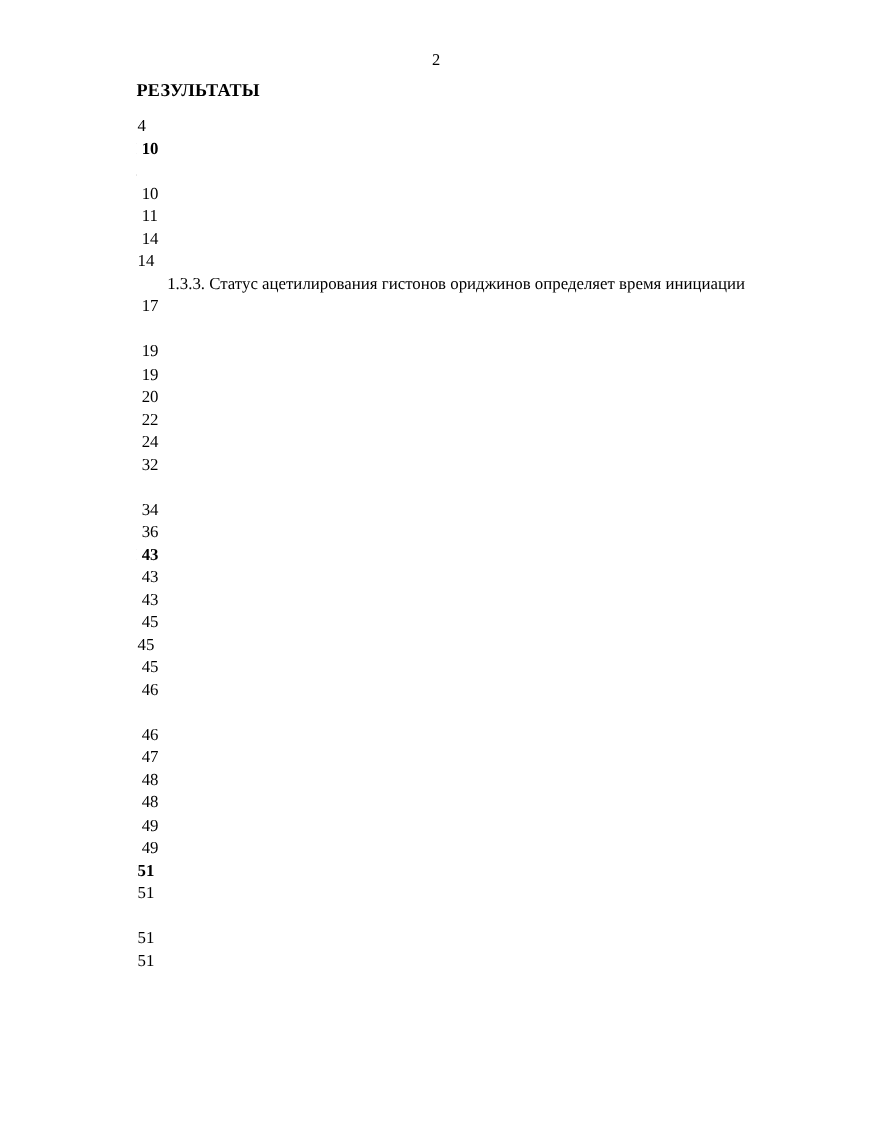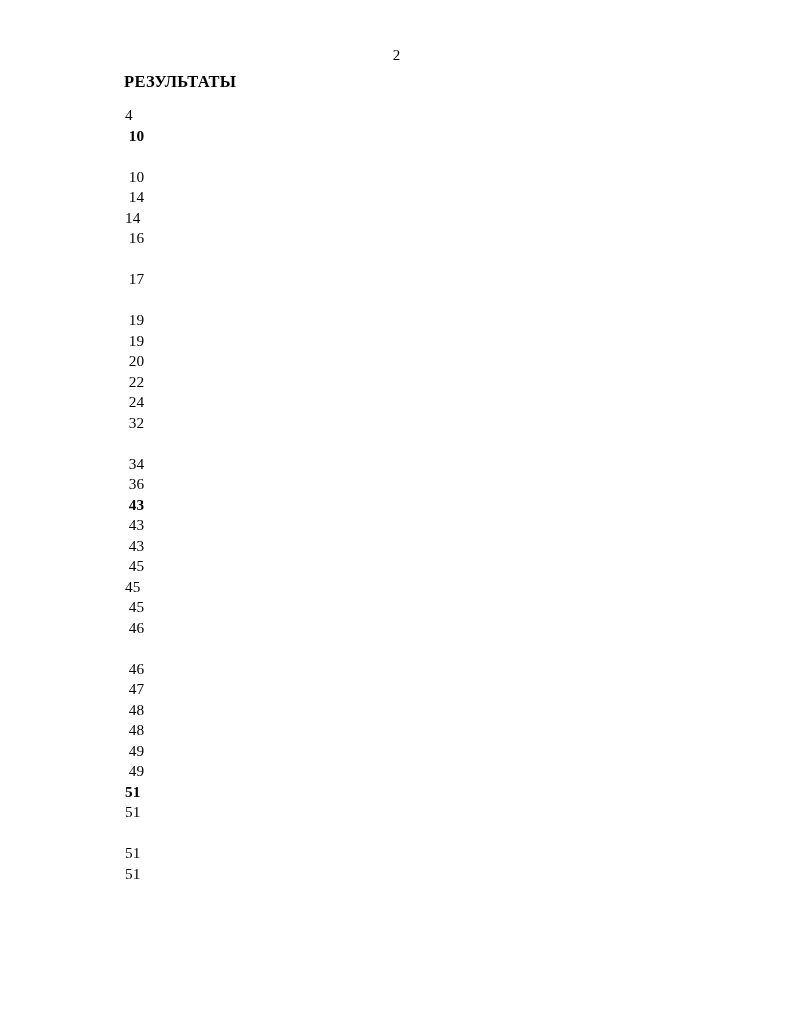--- a/index.html
+++ b/index.html
@@ -127,40 +127,42 @@
           <span class="page"> 10</span>
         </div>
       </div>
       <div class="entry lvl1">
         <div class="row">
           <span class="label">1.1. Ориджины репликации </span>
           <span class="leader"></span>
           <span class="page"> 10</span>
         </div>
       </div>
+      <div class="entry lvl1">
+        <div class="row">
+          <span class="label">1.2. Инициация репликации</span>
+          <span class="leader"></span>
+          <span class="page"> 11</span>
+        </div>
+      </div>
       <div class="entry lvl2">
         <div class="row">
           <span class="label">1.3.1. Программирование в клеточном цикле </span>
           <span class="leader"></span>
           <span class="page"> 14</span>
         </div>
       </div>
       <div class="entry lvl2">
         <div class="row noleader">
           <span class="label">1.3.2. Положение в ядре играет важную роль в программировании ориджинов</span>
           <span class="page">14</span>
         </div>
       </div>
       <div class="entry lvl2">
         <div class="cont">1.3.3. Статус ацетилирования гистонов ориджинов определяет время инициации</div>
-        <div class="row" style="margin-left: -22px;">
-          <span class="label">репликации</span>
-          <span class="leader"></span>
-          <span class="page"> 16</span>
-        </div>
       </div>
       <div class="entry lvl2">
         <div class="cont"><span>1.3.4. У </span><span class="ital">S. cerevisiae</span><span> существует несколько независимых механизмов</span></div>
         <div class="row" style="margin-left: -22px;">
           <span class="label">программирования позднего включения ориджинов </span>
           <span class="leader"></span>
           <span class="page"> 17</span>
         </div>
       </div>
       <div class="entry lvl2">

